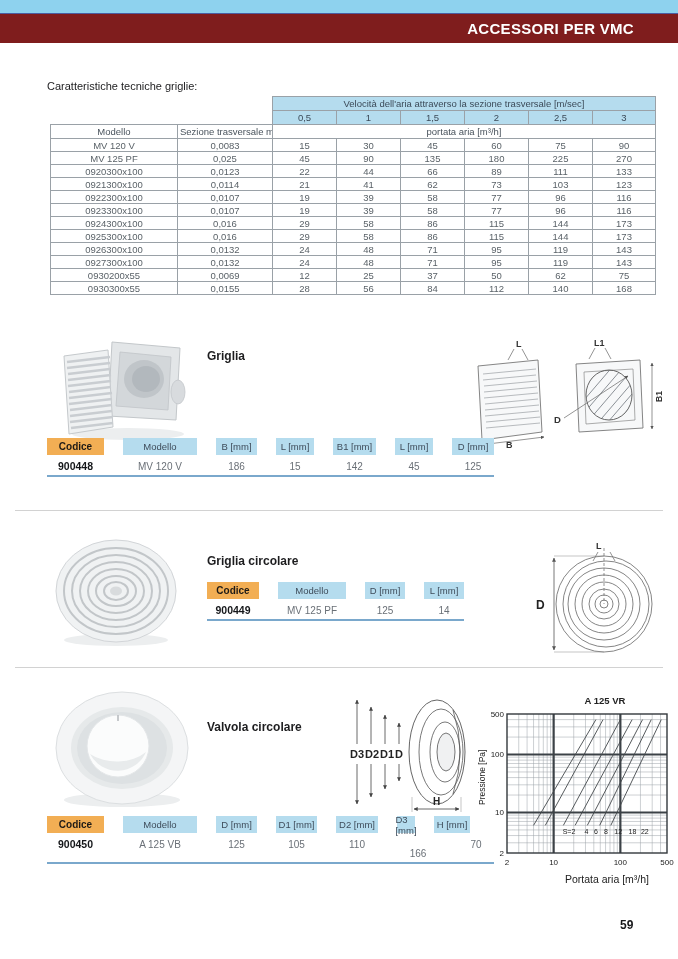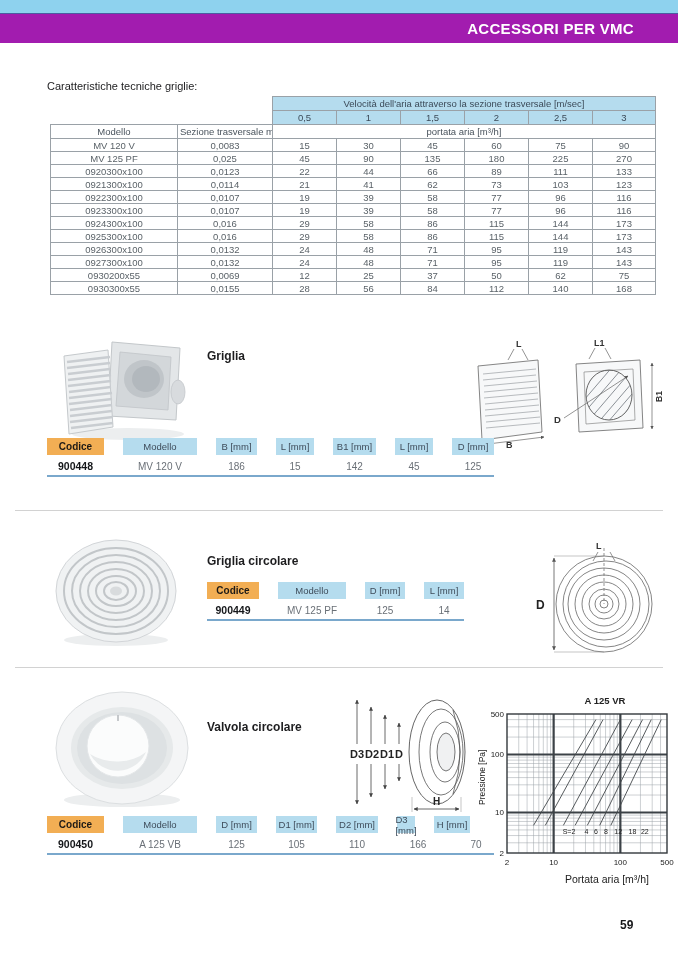--- a/index.html
+++ b/index.html
@@ -1,21 +1,21 @@
 <!DOCTYPE html>
 <html><head>
 <meta charset="utf-8">
 <style>
   html,body{margin:0;padding:0;background:#ffffff;}
   .page{position:relative;width:678px;height:959px;background:#ffffff;
         font-family:"Liberation Sans",sans-serif;overflow:hidden;}
 
   
   .top-strip{position:absolute;top:0;left:0;width:678px;height:13px;background:#8ed2ee;}
-  .navy-bar{position:absolute;top:13px;left:0;width:678px;height:30px;background:#a21caf;
+  .navy-bar{position:absolute;top:13px;left:0;width:678px;height:30px;background:#7f1d1d;
             box-sizing:border-box;display:flex;align-items:center;justify-content:flex-end;
             padding-right:44px;border-top:1px solid #4b5da0;}
   .navy-bar .title{color:#ffffff;font-weight:bold;font-size:15px;letter-spacing:.3px;}
 
   
   .caption{position:absolute;left:47px;top:80px;font-size:11px;color:#1c1c1e;}
 
   
   .mtable{position:absolute;left:50px;top:96px;border-collapse:collapse;width:605px;
           font-size:9.5px;color:#5a6268;table-layout:fixed;}
@@ -503,20 +503,20 @@
         <span class="chip" style="width: 42px;">D2 [mm]</span>
         <span class="chip" style="width: 18px;">D3 [mm]</span>
         <span class="chip" style="width: 36px;">H [mm]</span>
       </div>
       <div class="drow">
         <span class="cell code" style="width: 57px;">900450</span>
         <span class="cell" style="width: 74px;">A 125 VB</span>
         <span class="cell" style="width: 41px;">125</span>
         <span class="cell" style="width: 41px;">105</span>
         <span class="cell" style="width: 42px;">110</span>
-        <span class="cell" style="width: 42px;">166</span>
+        <span class="cell" style="width: 42px; margin-top: 9px;">166</span>
         <span class="cell" style="width: 36px;">70</span>
       </div>
     </div>
 
   <div class="pagenum">59</div>
 
 </div>
 
 </body></html>

